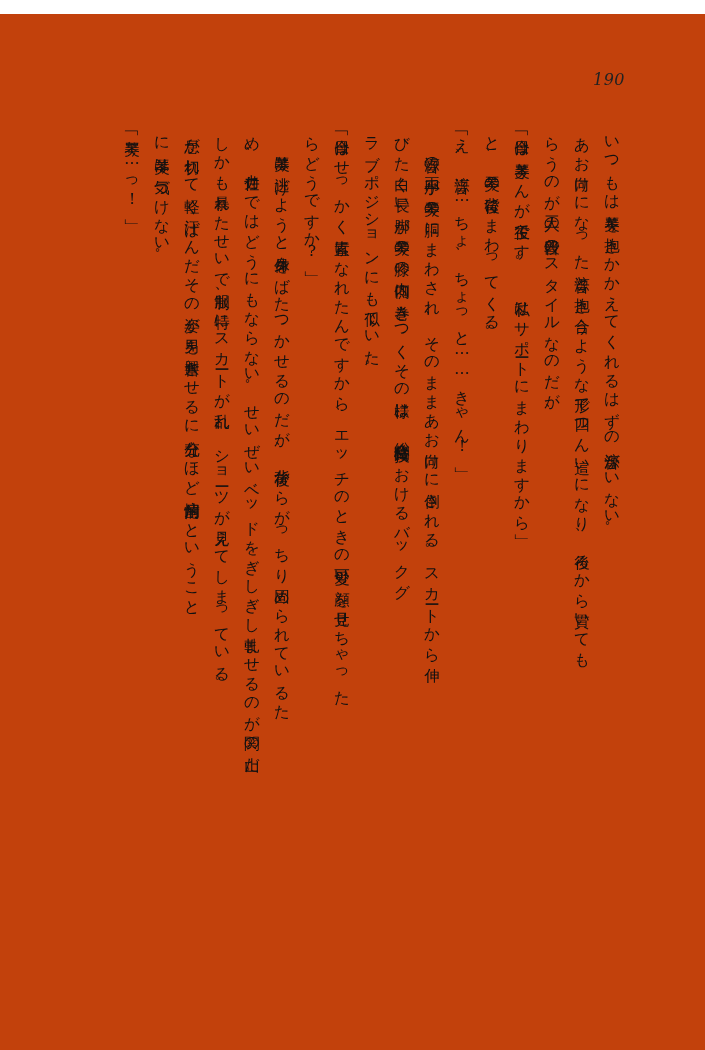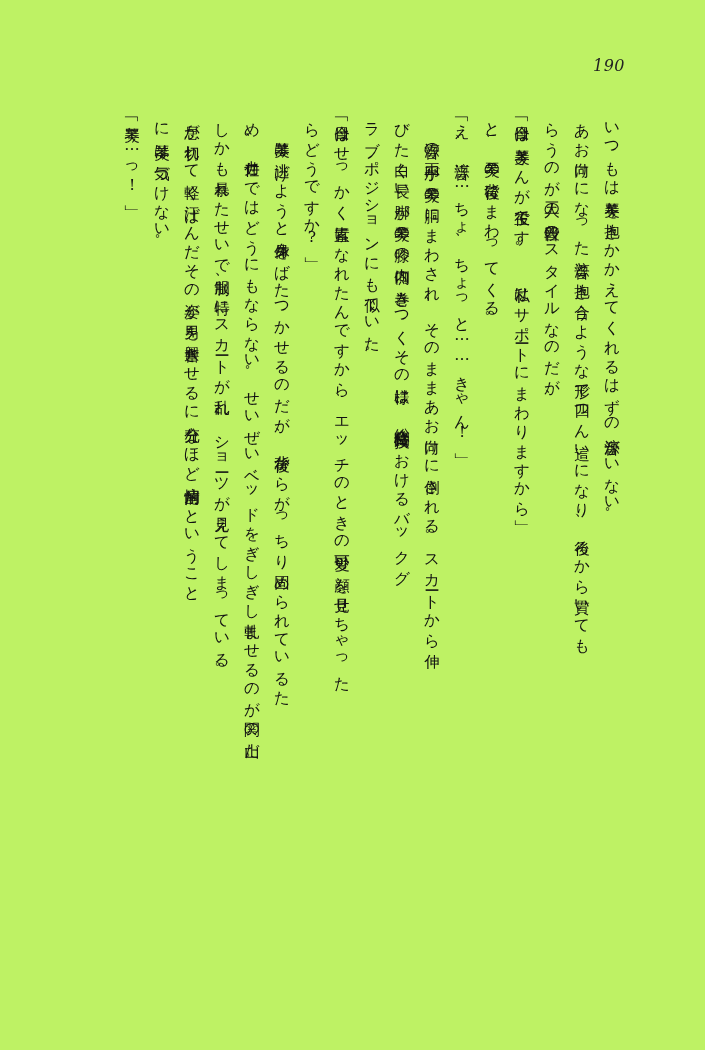--- a/index.html
+++ b/index.html
@@ -11,21 +11,22 @@
     width: 705px;
     height: 1050px;
     font-family: "DejaVu Serif", "Liberation Serif", serif;
     color: #1a1a1a;
     position: relative;
     overflow: hidden;
   }
   .page {
     position: absolute;
     inset: 0;
-    background: #bef264;
+    background: #c2410c;
+    margin-top: 14px;
   }
   .page-number {
     position: absolute;
     top: 56px;
     right: 80px;
     font-size: 16px;
     font-style: italic;
     letter-spacing: 0.5px;
     color: #222;
     font-family: "DejaVu Serif", "Liberation Serif", serif;

